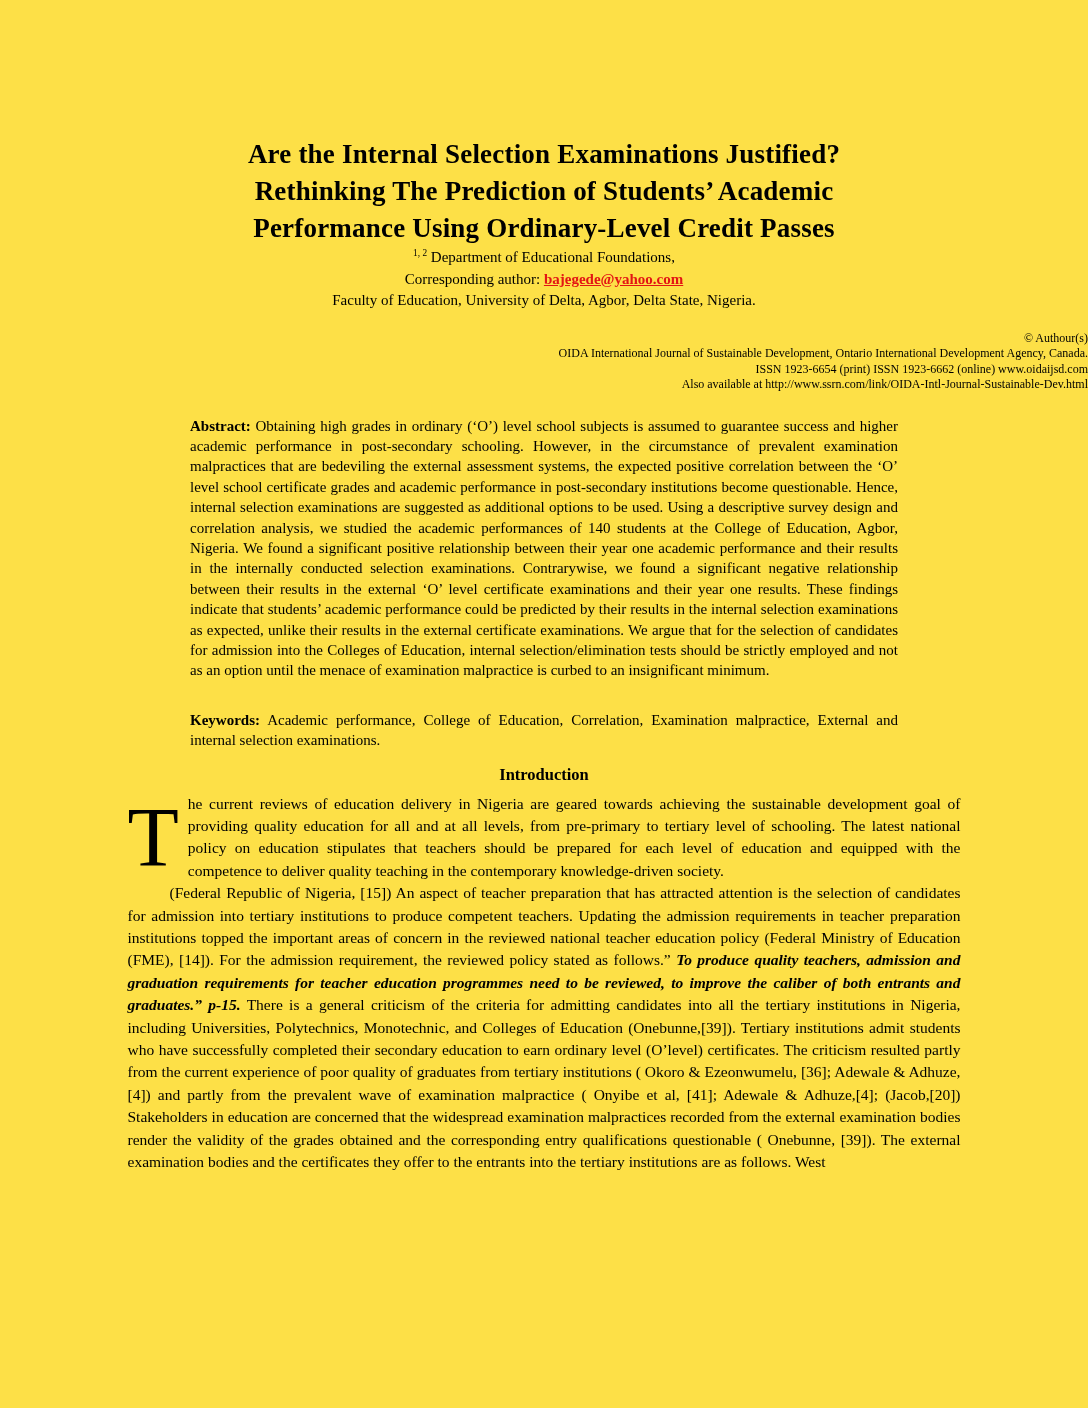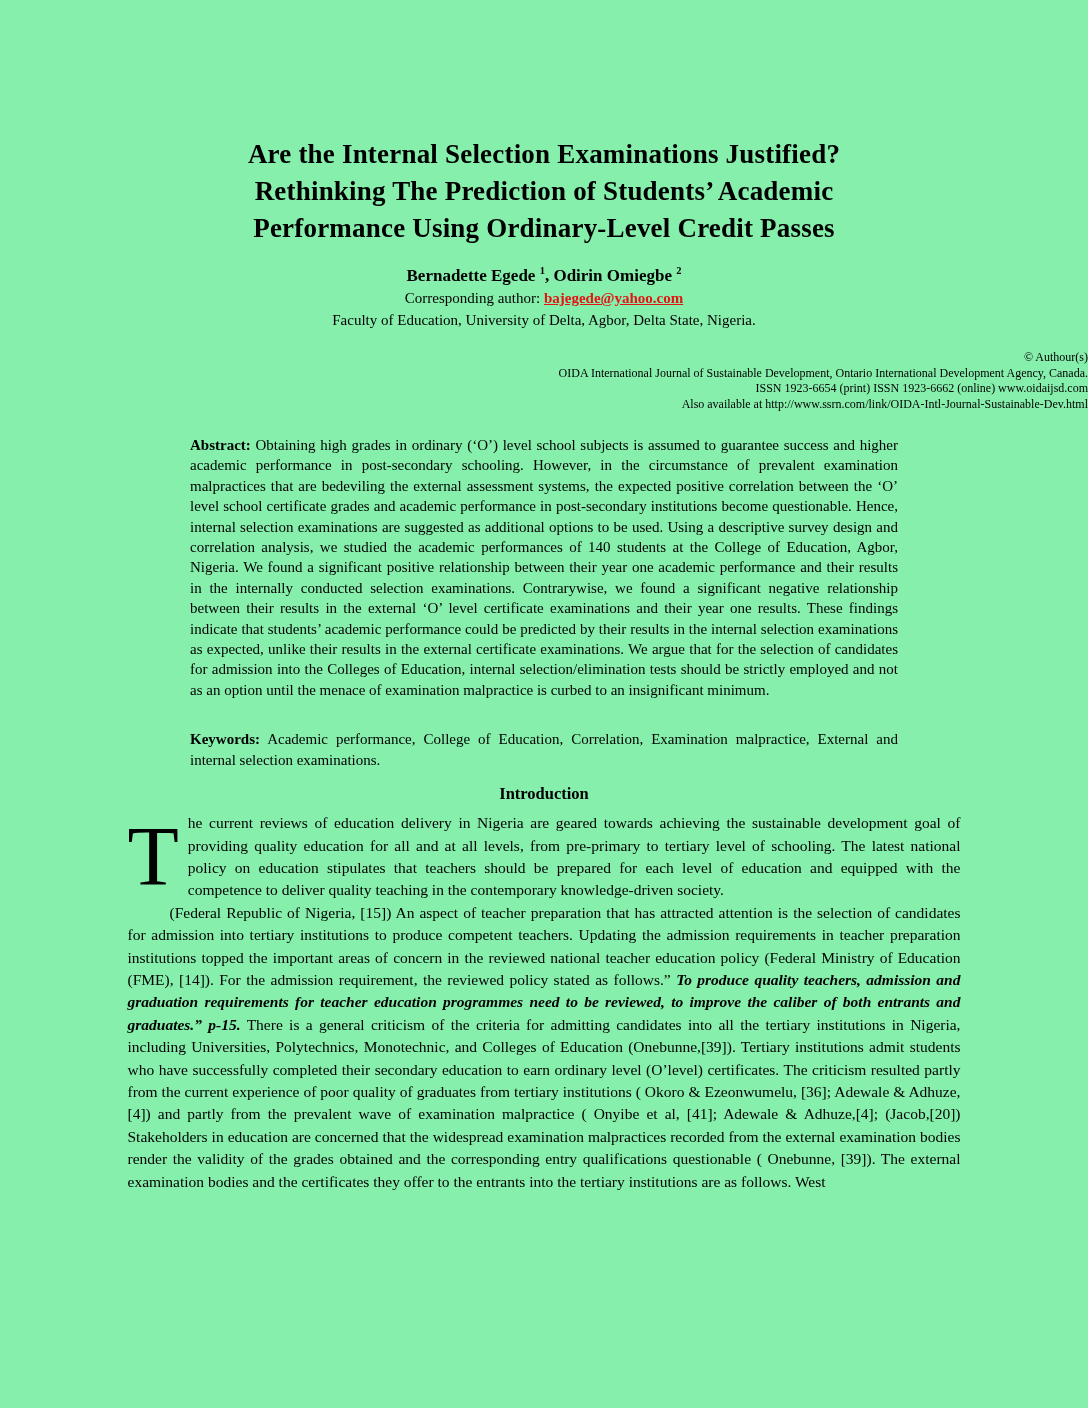--- a/index.html
+++ b/index.html
@@ -1,20 +1,20 @@
 <!DOCTYPE html>
 <html style="--link-red: #e31414;"><head>
 <meta charset="utf-8">
 <style>
   html, body { margin: 0; padding: 0; background: #ffffff; }
   .page {
     width: 1088px;
     height: 1408px;
     margin: 0 auto;
-    background: #86efac;
+    background: #fde047;
     color: #000000;
     font-family: "Liberation Serif", "DejaVu Serif", serif;
     overflow: hidden;
     position: relative;
   }
   .title {
     margin: 0;
     padding-top: 136px;
     text-align: center;
     font-size: 27px;
@@ -86,25 +86,23 @@
 <body>
 
 <div class="page">
 
   <h1 class="title">
     <span>Are the Internal Selection Examinations Justified?</span><br>
     <span>Rethinking The Prediction of Students’ Academic</span><br>
     <span>Performance Using Ordinary-Level Credit Passes</span>
   </h1>
 
-  <div class="authors">
-    <span>Bernadette Egede </span><sup>1</sup><span>, </span><span>Odirin Omiegbe </span><sup>2</sup>
-  </div>
 
   <div class="affil">
+    <div><sup>1, 2</sup><span> Department of Educational Foundations,</span></div>
     <div><span>Corresponding author: </span><a class="email">bajegede@yahoo.com</a></div>
     <div>Faculty of Education, University of Delta, Agbor, Delta State, Nigeria.</div>
   </div>
 
   <div class="imprint">
     <div>© Authour(s)</div>
     <div>OIDA International Journal of Sustainable Development, Ontario International Development Agency, Canada.</div>
     <div>ISSN 1923-6654 (print) ISSN 1923-6662 (online) www.oidaijsd.com</div>
     <div>Also available at http://www.ssrn.com/link/OIDA-Intl-Journal-Sustainable-Dev.html</div>
   </div>

